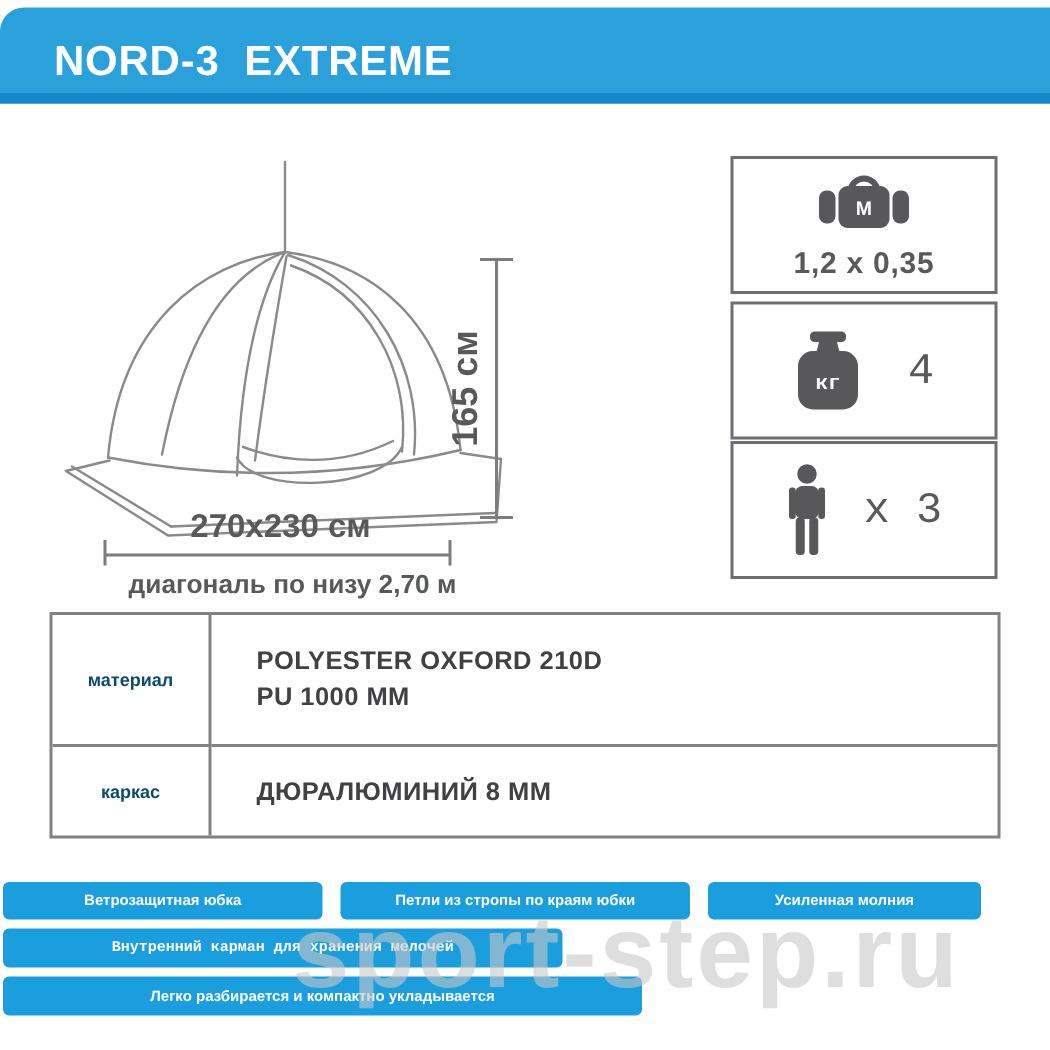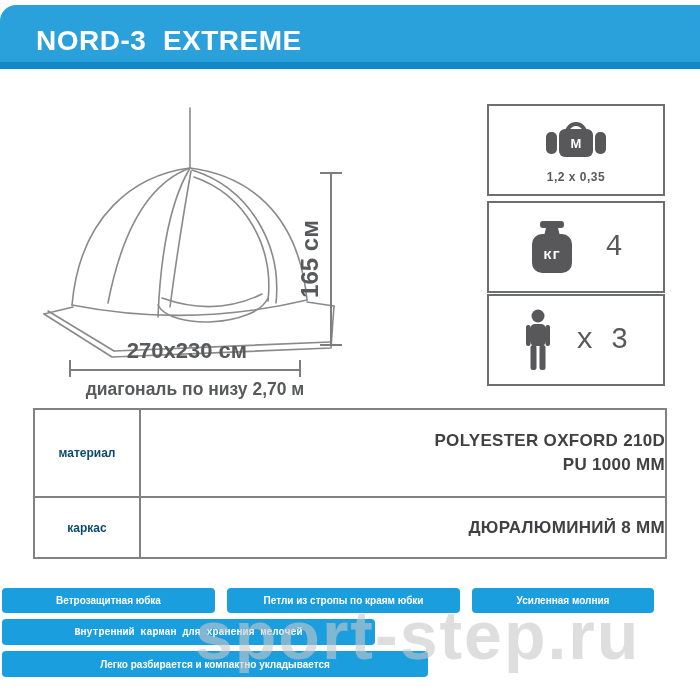--- a/index.html
+++ b/index.html
@@ -27,35 +27,35 @@
   .tent-line{stroke:#8a8a8a;stroke-width:1.6;fill:none;stroke-linecap:round;stroke-linejoin:round;}
   
   .stat-box{
     position:absolute;left:487px;width:174px;height:88px;
     background:#ffffff;border:2px solid #6d6e71;
     display:flex;align-items:center;justify-content:center;
   }
   .stat-box.col{flex-direction:column;gap:5px;}
   .stat-box.row{flex-direction:row;font-family:Liberation Mono, monospace;}
   .stat-value{color:#58595b;font-weight:600;}
-  .stat-value.small{font-size:12px;letter-spacing:0.5px;}
+  .stat-value.small{font-size:20px;letter-spacing:0.5px;}
   .stat-value.big{font-size:29px;font-weight:500;}
   
   .spec-table{
     position:absolute;left:33px;top:408px;width:630px;height:147px;
     border:2px solid #808285;display:grid;
     grid-template-columns:106px 1fr;grid-template-rows:88px 1fr;
   }
   .spec-label{
     border-right:2px solid #808285;display:flex;align-items:center;justify-content:center;
     color:#0c4a6e;font-size:12px;font-weight:bold;
   }
   .spec-value{
     display:flex;flex-direction:column;justify-content:center;padding-left:30px;
-    color:#414042;font-size:17px;font-weight:bold;line-height:24px;letter-spacing:0.3px;align-items:flex-end;
+    color:#414042;font-size:17px;font-weight:bold;line-height:24px;letter-spacing:0.3px;
   }
   .row-divider{border-bottom:2px solid #808285;}
   
   .features{position:absolute;left:2px;top:588px;width:696px;}
   .feature-row{display:flex;margin-bottom:6px;}
   .feature-row.r1{gap:12px;}
   .feature-row.r2{gap:24px;font-family:Liberation Mono, monospace;}
   .badge{
     height:25px;background:#1B9EDE;border-radius:4px;color:#ffffff;
     font-size:10px;font-weight:600;display:flex;align-items:center;justify-content:center;

